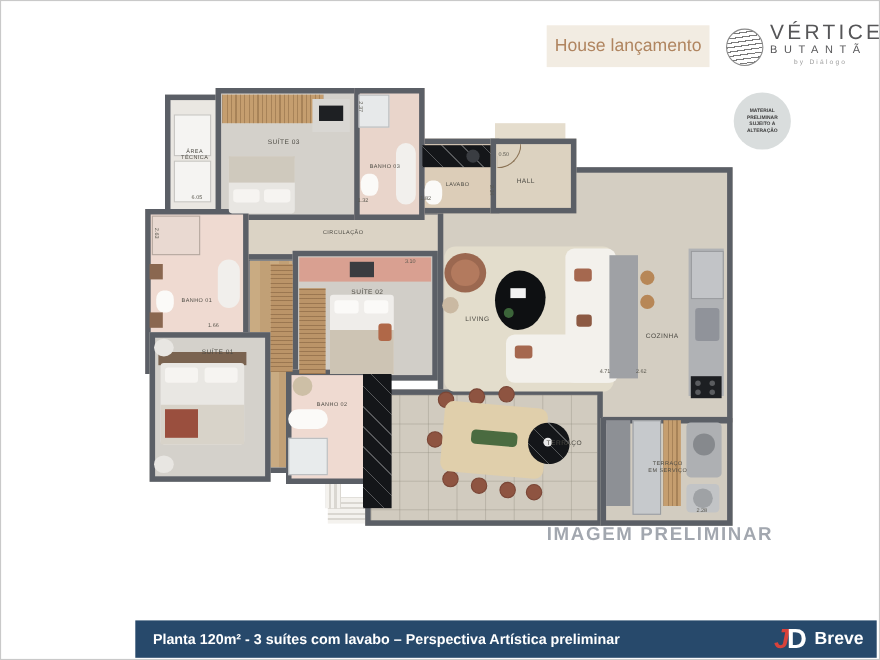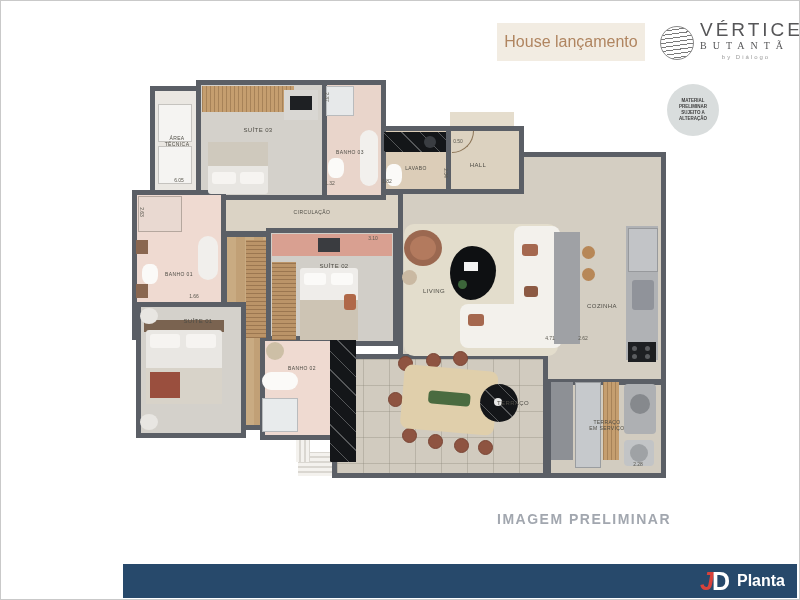--- a/index.html
+++ b/index.html
@@ -8,21 +8,21 @@
   .frame{position:absolute;inset:0;border:1px solid #c9c9c9;z-index:50;pointer-events:none;}
 
   
   .launch-badge{position:absolute;left:497px;top:23px;width:148px;height:38px;background:#f2ece2;
     display:flex;align-items:center;justify-content:center;font-size:16px;color:#b08560;}
   .brand{position:absolute;left:660px;top:20px;width:132px;}
   .brand-icon{position:absolute;left:0;top:6px;width:32px;height:32px;border-radius:50%;
     border:1px solid #8a8a8a;background:repeating-linear-gradient(172deg,#7a7a7a 0 1px,transparent 1px 4px);}
   .brand-text{margin-left:40px;color:#565658;}
   .brand-name{font-size:19px;letter-spacing:3px;line-height:20px;}
-  .brand-sub{font-size:10px;letter-spacing:6px;line-height:12px;font-family:Liberation Serif, serif;}
+  .brand-sub{font-size:10px;letter-spacing:6px;line-height:12px;}
   .brand-by{font-size:6px;letter-spacing:2px;color:#9b9b9b;text-align:center;margin-top:2px;}
   .disc-badge{position:absolute;left:667px;top:84px;width:52px;height:52px;border-radius:50%;
     background:#d9dddd;display:flex;align-items:center;justify-content:center;text-align:center;
     font-size:4.5px;font-weight:bold;color:#3c3c3c;line-height:1.3;white-space:pre-line;}
 
   
   .rm{position:absolute;border:5px solid #5b5f66;box-sizing:border-box;z-index:2;}
   .f{position:absolute;z-index:10;box-sizing:border-box;}
   .lbl{position:absolute;transform:translate(-50%,-50%);font-size:6px;letter-spacing:.4px;
     color:#4e4c45;white-space:pre-line;text-align:center;z-index:30;line-height:1.25;}
@@ -31,21 +31,21 @@
   .wood{background:repeating-linear-gradient(90deg,#c9ab82 0 9px,#c1a076 9px 18px);}
   .wstripe{background:#c59e6f;background-image:repeating-linear-gradient(90deg,rgba(90,60,30,.28) 0 1px,transparent 1px 4px);}
   .hstripe{background:#bb9468;background-image:repeating-linear-gradient(0deg,rgba(80,50,25,.3) 0 1px,transparent 1px 4px);}
   .tile{background-color:#d1cbbf;background-image:linear-gradient(rgba(140,135,122,.35) 1px,transparent 1px),
     linear-gradient(90deg,rgba(140,135,122,.35) 1px,transparent 1px);background-size:26px 26px;}
   .deck{background:repeating-linear-gradient(0deg,#f4f2ee 0 3px,#dad7d1 3px 5px);z-index:1;}
   .deckv{background:repeating-linear-gradient(90deg,#f4f2ee 0 3px,#dad7d1 3px 5px);z-index:1;}
   .marble{background:#141619;background-image:repeating-linear-gradient(45deg,rgba(255,255,255,.28) 0 1px,transparent 1px 13px);}
 
   
-  .watermark{position:absolute;left:497px;top:511px;width:206px;font-size:14px;
+  .watermark{position:absolute;left:497px;top:476px;width:206px;text-align:center;font-size:17px;
     font-weight:bold;letter-spacing:1.5px;color:#a2a7af;}
   .footer-bar{position:absolute;left:123px;top:564px;width:674px;height:34px;background:#27496b;z-index:40;}
   .footer-caption{position:absolute;left:16px;top:0;height:34px;line-height:34px;color:#fff;
     font-size:13px;font-weight:bold;}
   .jd{position:absolute;right:12px;top:1px;height:32px;display:flex;align-items:center;}
   .jd-j{font-size:25px;font-weight:800;color:#d8423b;font-style:italic;}
   .jd-d{font-size:25px;font-weight:800;color:#fff;margin-left:-2px;}
   .jd-house{font-size:16px;font-weight:bold;color:#fff;margin-left:7px;}
 </style>
 </head>
@@ -216,18 +216,19 @@
   <div class="dim" style="left:194px;top:296px;">1.66</div>
   <div class="dim" style="left:373px;top:238px;">3.10</div>
   <div class="dim" style="left:550px;top:338px;">4.71</div>
   <div class="dim" style="left:583px;top:338px;">2.62</div>
   <div class="dim" style="left:638px;top:464px;">2.28</div>
 </div>
 
 <div class="watermark">IMAGEM PRELIMINAR</div>
 
 <div class="footer-bar">
+  <div class="footer-caption">Planta 120m² - 3 suítes com lavabo – Perspectiva Artística preliminar</div>
   <div class="jd">
     <span class="jd-j">J</span>
     <span class="jd-d">D</span>
-    <span class="jd-house">Planta</span>
+    <span class="jd-house">Breve</span>
   </div>
 </div>
 
 </body></html>

